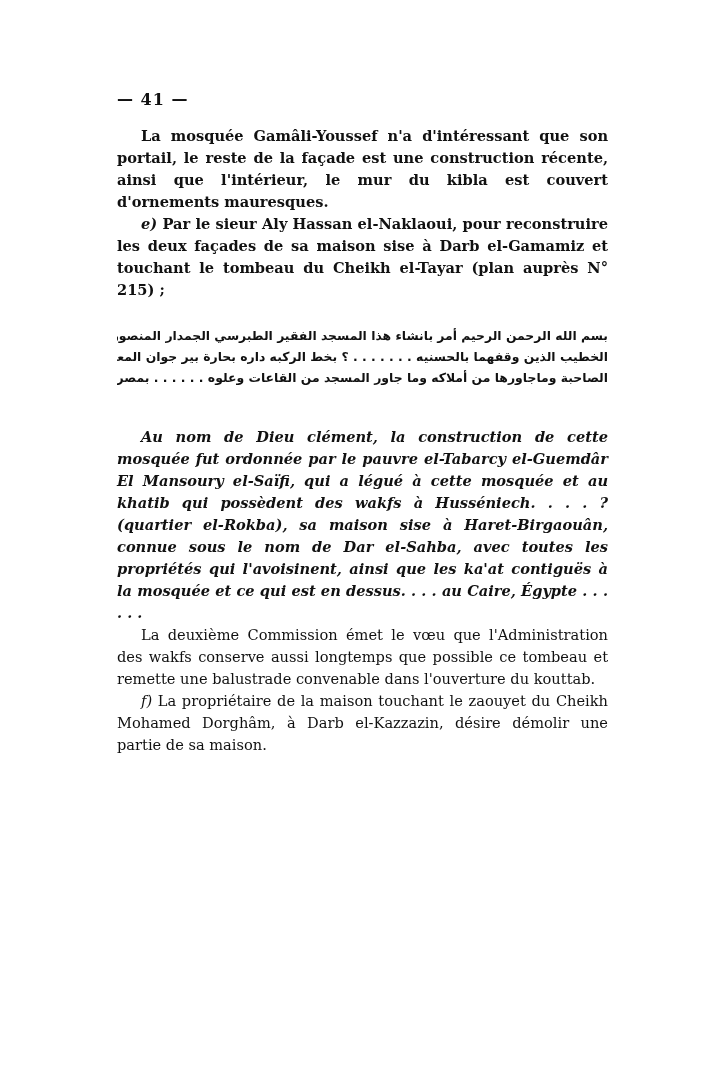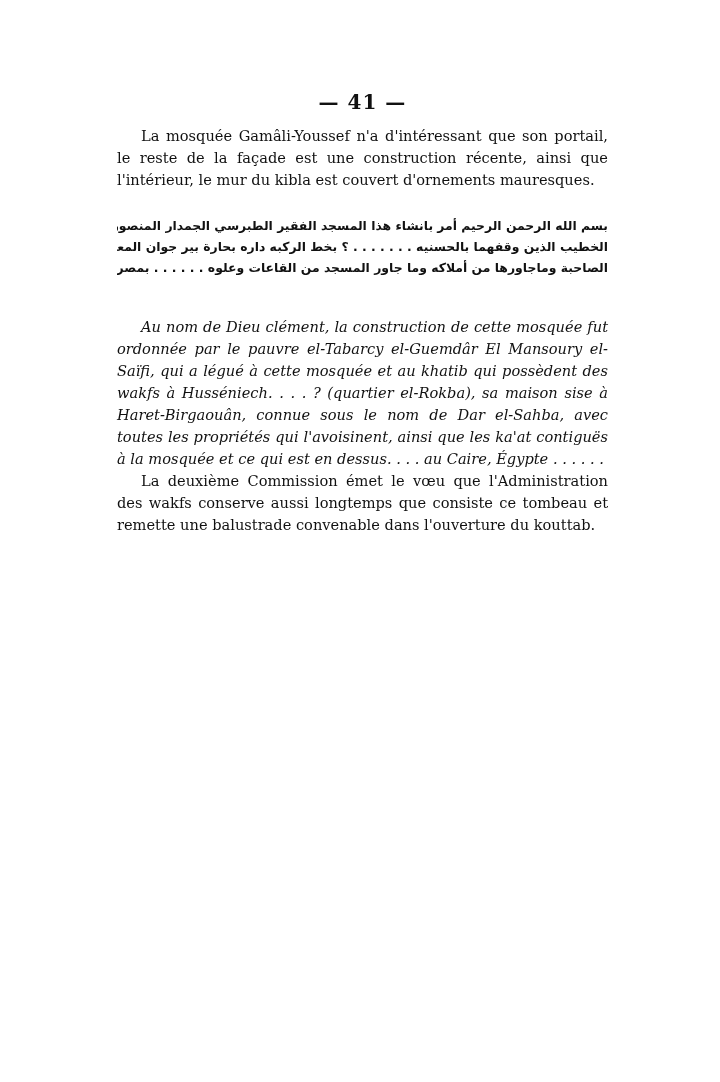--- a/index.html
+++ b/index.html
@@ -19,38 +19,37 @@
     position: absolute;
     left: 117px;
     top: 0;
     width: 491px;
   }
   .page-number {
     position: absolute;
     top: 90px;
     left: 0;
     width: 491px;
-    text-align: center;
-    font-size: 20px;
+    font-size: 16px;
     font-weight: bold;
     letter-spacing: 1px;
   }
   .body {
     position: absolute;
     top: 125px;
     left: 0;
     width: 491px;
   }
   p {
     margin: 0;
     font-size: 14.6px;
     line-height: 22px;
     text-align: justify;
     text-indent: 24px;
-    font-weight: normal;
+    font-weight: bold;
     hyphens: none;
   }
   p.light { font-weight: normal; }
   p.italic { font-style: italic; }
   .arabic-block {
     margin: 24px 0 38px 0;
     direction: rtl;
     text-align: justify;
     font-family: "DejaVu Sans", sans-serif;
     font-weight: bold;
@@ -70,28 +69,30 @@
 </style>
 </head>
 <body>
 
 <div class="page">
   <div class="page-number">— 41 —</div>
 
   <div class="body">
     <p>La mosquée Gamâli-Youssef n'a d'intéressant que son portail, le reste de la façade est une construction récente, ainsi que l'intérieur, le mur du kibla est couvert d'ornements mauresques.</p>
 
+    <p><em class="var">e)</em><span> Par le sieur Aly Hassan el-Naklaoui, pour reconstruire les deux façades de sa maison sise à Darb el-Gamamiz et touchant le tombeau du Cheikh el-Tayar (plan auprès N° 215) ;</span></p>
 
 
     <div class="arabic-block">
       <span class="arabic-line">بسم الله الرحمن الرحيم   أمر بانشاء هذا المسجد الفقير الطبرسي الجمدار المنصوري السيفي ووقف عليه وعلى</span>
       <span class="arabic-line">الخطيب الذين وقفهما بالحسنيه . . . . . . . ؟ بخط الركبه داره بحارة بير جوان المعروف بدار</span>
       <span class="arabic-line">الصاحبة وماجاورها من أملاكه وما جاور المسجد من القاعات وعلوه . . . . . . بمصر المحروسة . . . .</span>
     </div>
 
     <p class="italic">Au nom de Dieu clément, la construction de cette mosquée fut ordonnée par le pauvre el-Tabarcy el-Guemdâr El Mansoury el-Saïfi, qui a légué à cette mosquée et au khatib qui possèdent des wakfs à Husséniech. . . . ? (quartier el-Rokba), sa maison sise à Haret-Birgaouân, connue sous le nom de Dar el-Sahba, avec toutes les propriétés qui l'avoisinent, ainsi que les ka'at contiguës à la mosquée et ce qui est en dessus. . . . au Caire, Égypte . . . . . .</p>
 
 
-    <p class="light">La deuxième Commission émet le vœu que l'Administration des wakfs conserve aussi longtemps que consiste ce tombeau et remette une balustrade convenable dans l'ouverture du kouttab.</p>
+    <p class="light">La deuxième Commission émet le vœu que l'Administration des wakfs conserve aussi longtemps que possible ce tombeau et remette une balustrade convenable dans l'ouverture du kouttab.</p>
 
+    <p class="light"><em class="var">f)</em><span> La propriétaire de la maison touchant le zaouyet du Cheikh Mohamed Dorghâm, à Darb el-Kazzazin, désire démolir une partie de sa maison.</span></p>
 
   </div>
 </div>
 
 </body></html>

